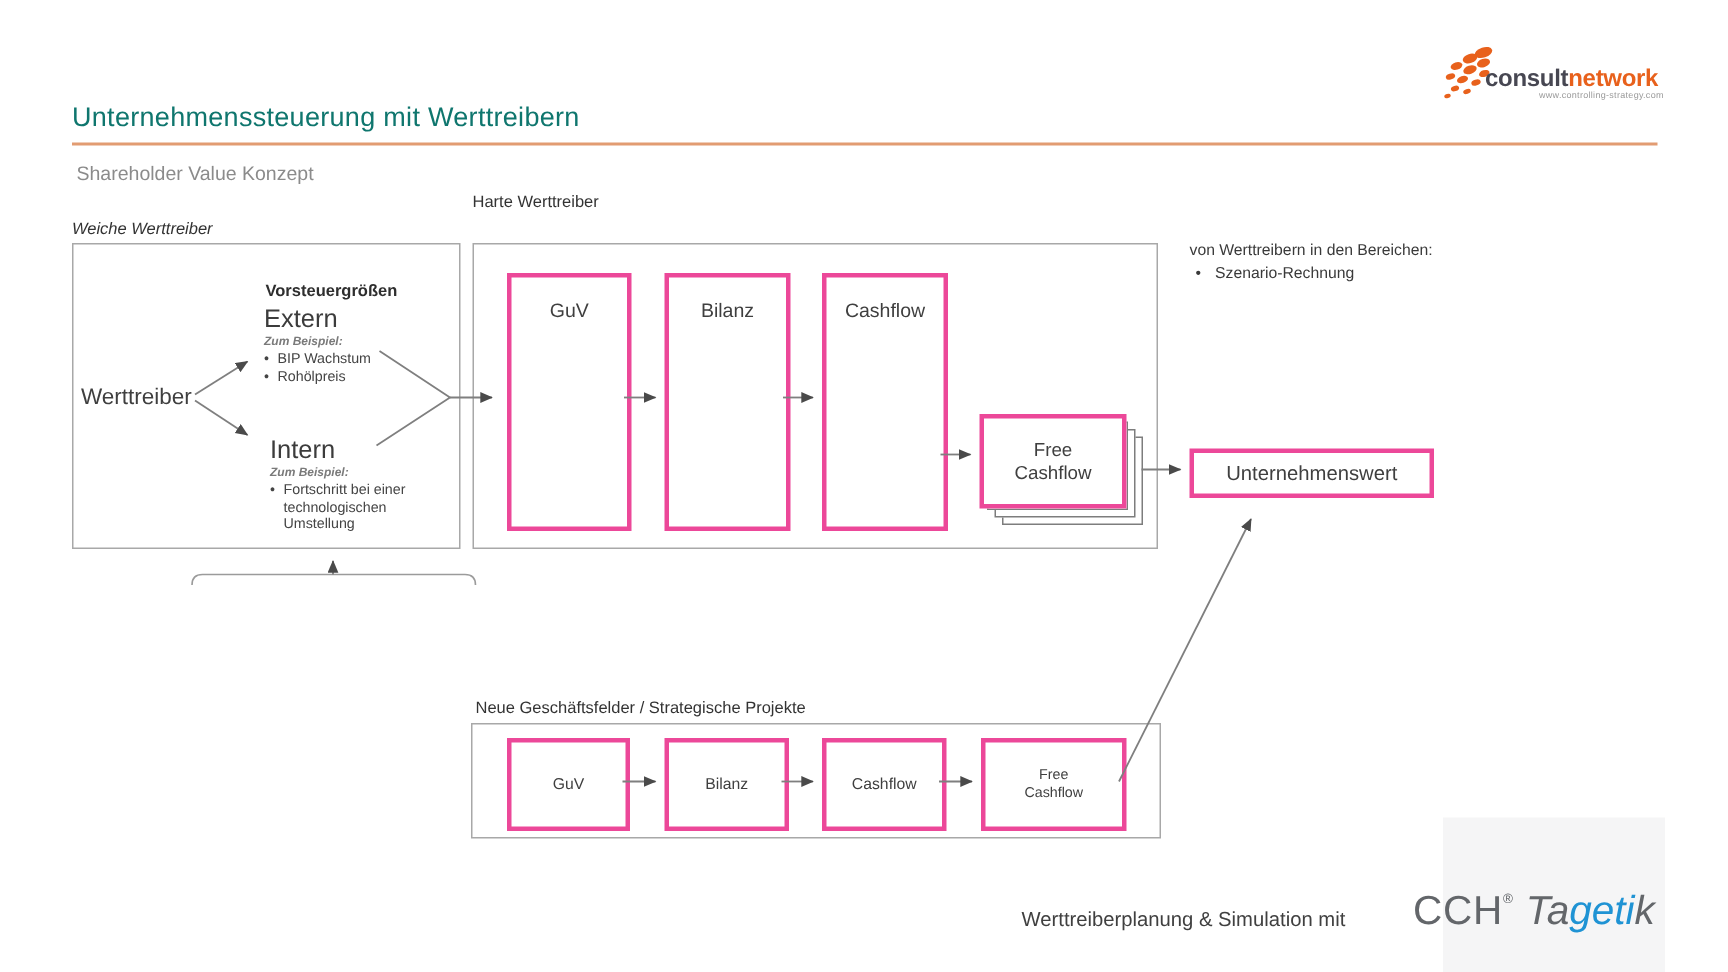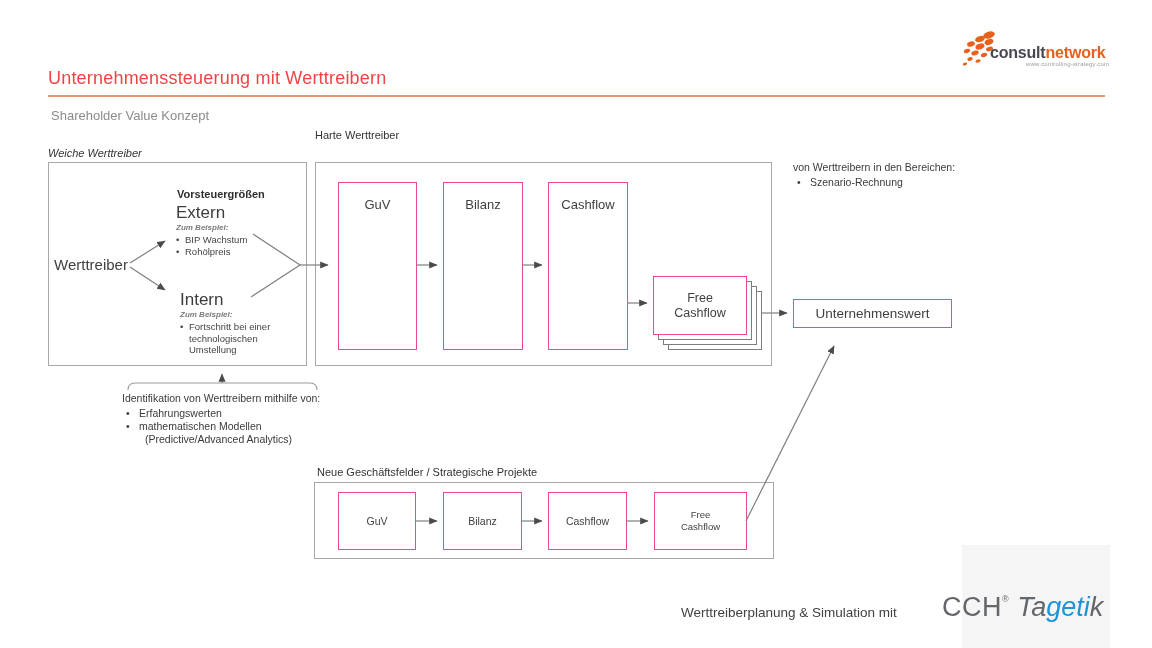--- a/index.html
+++ b/index.html
@@ -1,37 +1,37 @@
 <!DOCTYPE html>
 <html><head>
 <meta charset="utf-8">
 <style>
   html,body{margin:0;padding:0;background:#fff;}
   body{font-family:"Liberation Sans",sans-serif;color:#3f3f3f;}
   .slide{position:relative;width:1152px;height:648px;background:#ffffff;overflow:hidden;}
   .abs{position:absolute;}
 
   
-  .title{left:48px;top:68px;width:1057px;font-size:18px;color:#ef4444;letter-spacing:.2px;
+  .title{left:48px;top:68px;width:1057px;font-size:18px;color:#0f766e;letter-spacing:.2px;
          border-bottom:2px solid #e29c72;padding-bottom:6px;}
   .subtitle{left:51px;top:108px;font-size:13px;color:#8b8b8b;}
 
   
   .cn-logo{left:962px;top:30px;width:150px;height:40px;}
   .cn-text{position:absolute;left:28px;top:14px;font-size:16px;font-weight:bold;letter-spacing:-0.2px;}
   .cn-consult{color:#474752;}
   .cn-network{color:#e8611c;}
   .cn-tagline{position:absolute;left:64px;top:31px;font-size:6px;color:#9a9a9a;letter-spacing:.2px;}
 
   
   .sec-label{font-size:11px;color:#333;}
 
   
   .frame{border:1px solid #a8a8a8;background:transparent;}
-  .box{border:1px solid #ec4899;background:#fff;text-align:center;color:#3f3f3f;}
+  .box{border:3px solid #ec4899;background:#fff;text-align:center;color:#3f3f3f;}
 
   .fc-layer{position:absolute;border:1px solid #7d7d7d;background:#fff;}
 
   .werttreiber{left:54px;top:256px;font-size:15px;color:#3f3f3f;}
   .vorsteuer{left:177px;top:188px;font-size:11px;font-weight:bold;color:#2e2e2e;}
   .big-node{font-size:17px;color:#3c3c3c;}
   .hint{font-size:8px;font-style:italic;color:#7a7a7a;font-weight:bold;}
   ul.mini{margin:2px 0 0 0;padding:0;list-style:none;font-size:9.5px;color:#444;}
   ul.mini li{padding-left:9px;position:relative;line-height:11.5px;}
   ul.mini li::before{content:"•";position:absolute;left:0;top:0;}
@@ -126,28 +126,20 @@
 
   <div class="abs" style="left:793px;top:161px;width:236px;">
     <div class="note">von Werttreibern in den Bereichen:</div>
     <ul class="note-list">
       <li>Szenario-Rechnung</li>
     </ul>
   </div>
 
   <div class="abs box uw-box">Unternehmenswert</div>
 
-  <div class="abs" style="left:122px;top:392px;width:230px;">
-    <div class="note">Identifikation von Werttreibern mithilfe von:</div>
-    <ul class="note-list">
-      <li>Erfahrungswerten</li>
-      <li>mathematischen Modellen</li>
-    </ul>
-    <div class="note-sub">(Predictive/Advanced Analytics)</div>
-  </div>
 
   <div class="abs sec-label" style="left:317px;top:466px;">Neue Geschäftsfelder / Strategische Projekte</div>
   <div class="abs frame" style="left:314px;top:482px;width:458px;height:75px;"></div>
   <div class="abs box small-box" style="left:338px;top:492px;width:76px;height:56px;">GuV</div>
   <div class="abs box small-box" style="left:443px;top:492px;width:77px;height:56px;">Bilanz</div>
   <div class="abs box small-box" style="left:548px;top:492px;width:77px;height:56px;">Cashflow</div>
   <div class="abs box small-box pre" style="left:654px;top:492px;width:91px;height:56px;font-size:9.5px;line-height:12px;">Free
 Cashflow</div>
 
   <svg class="overlay" width="1152" height="648" viewBox="0 0 1152 648">

